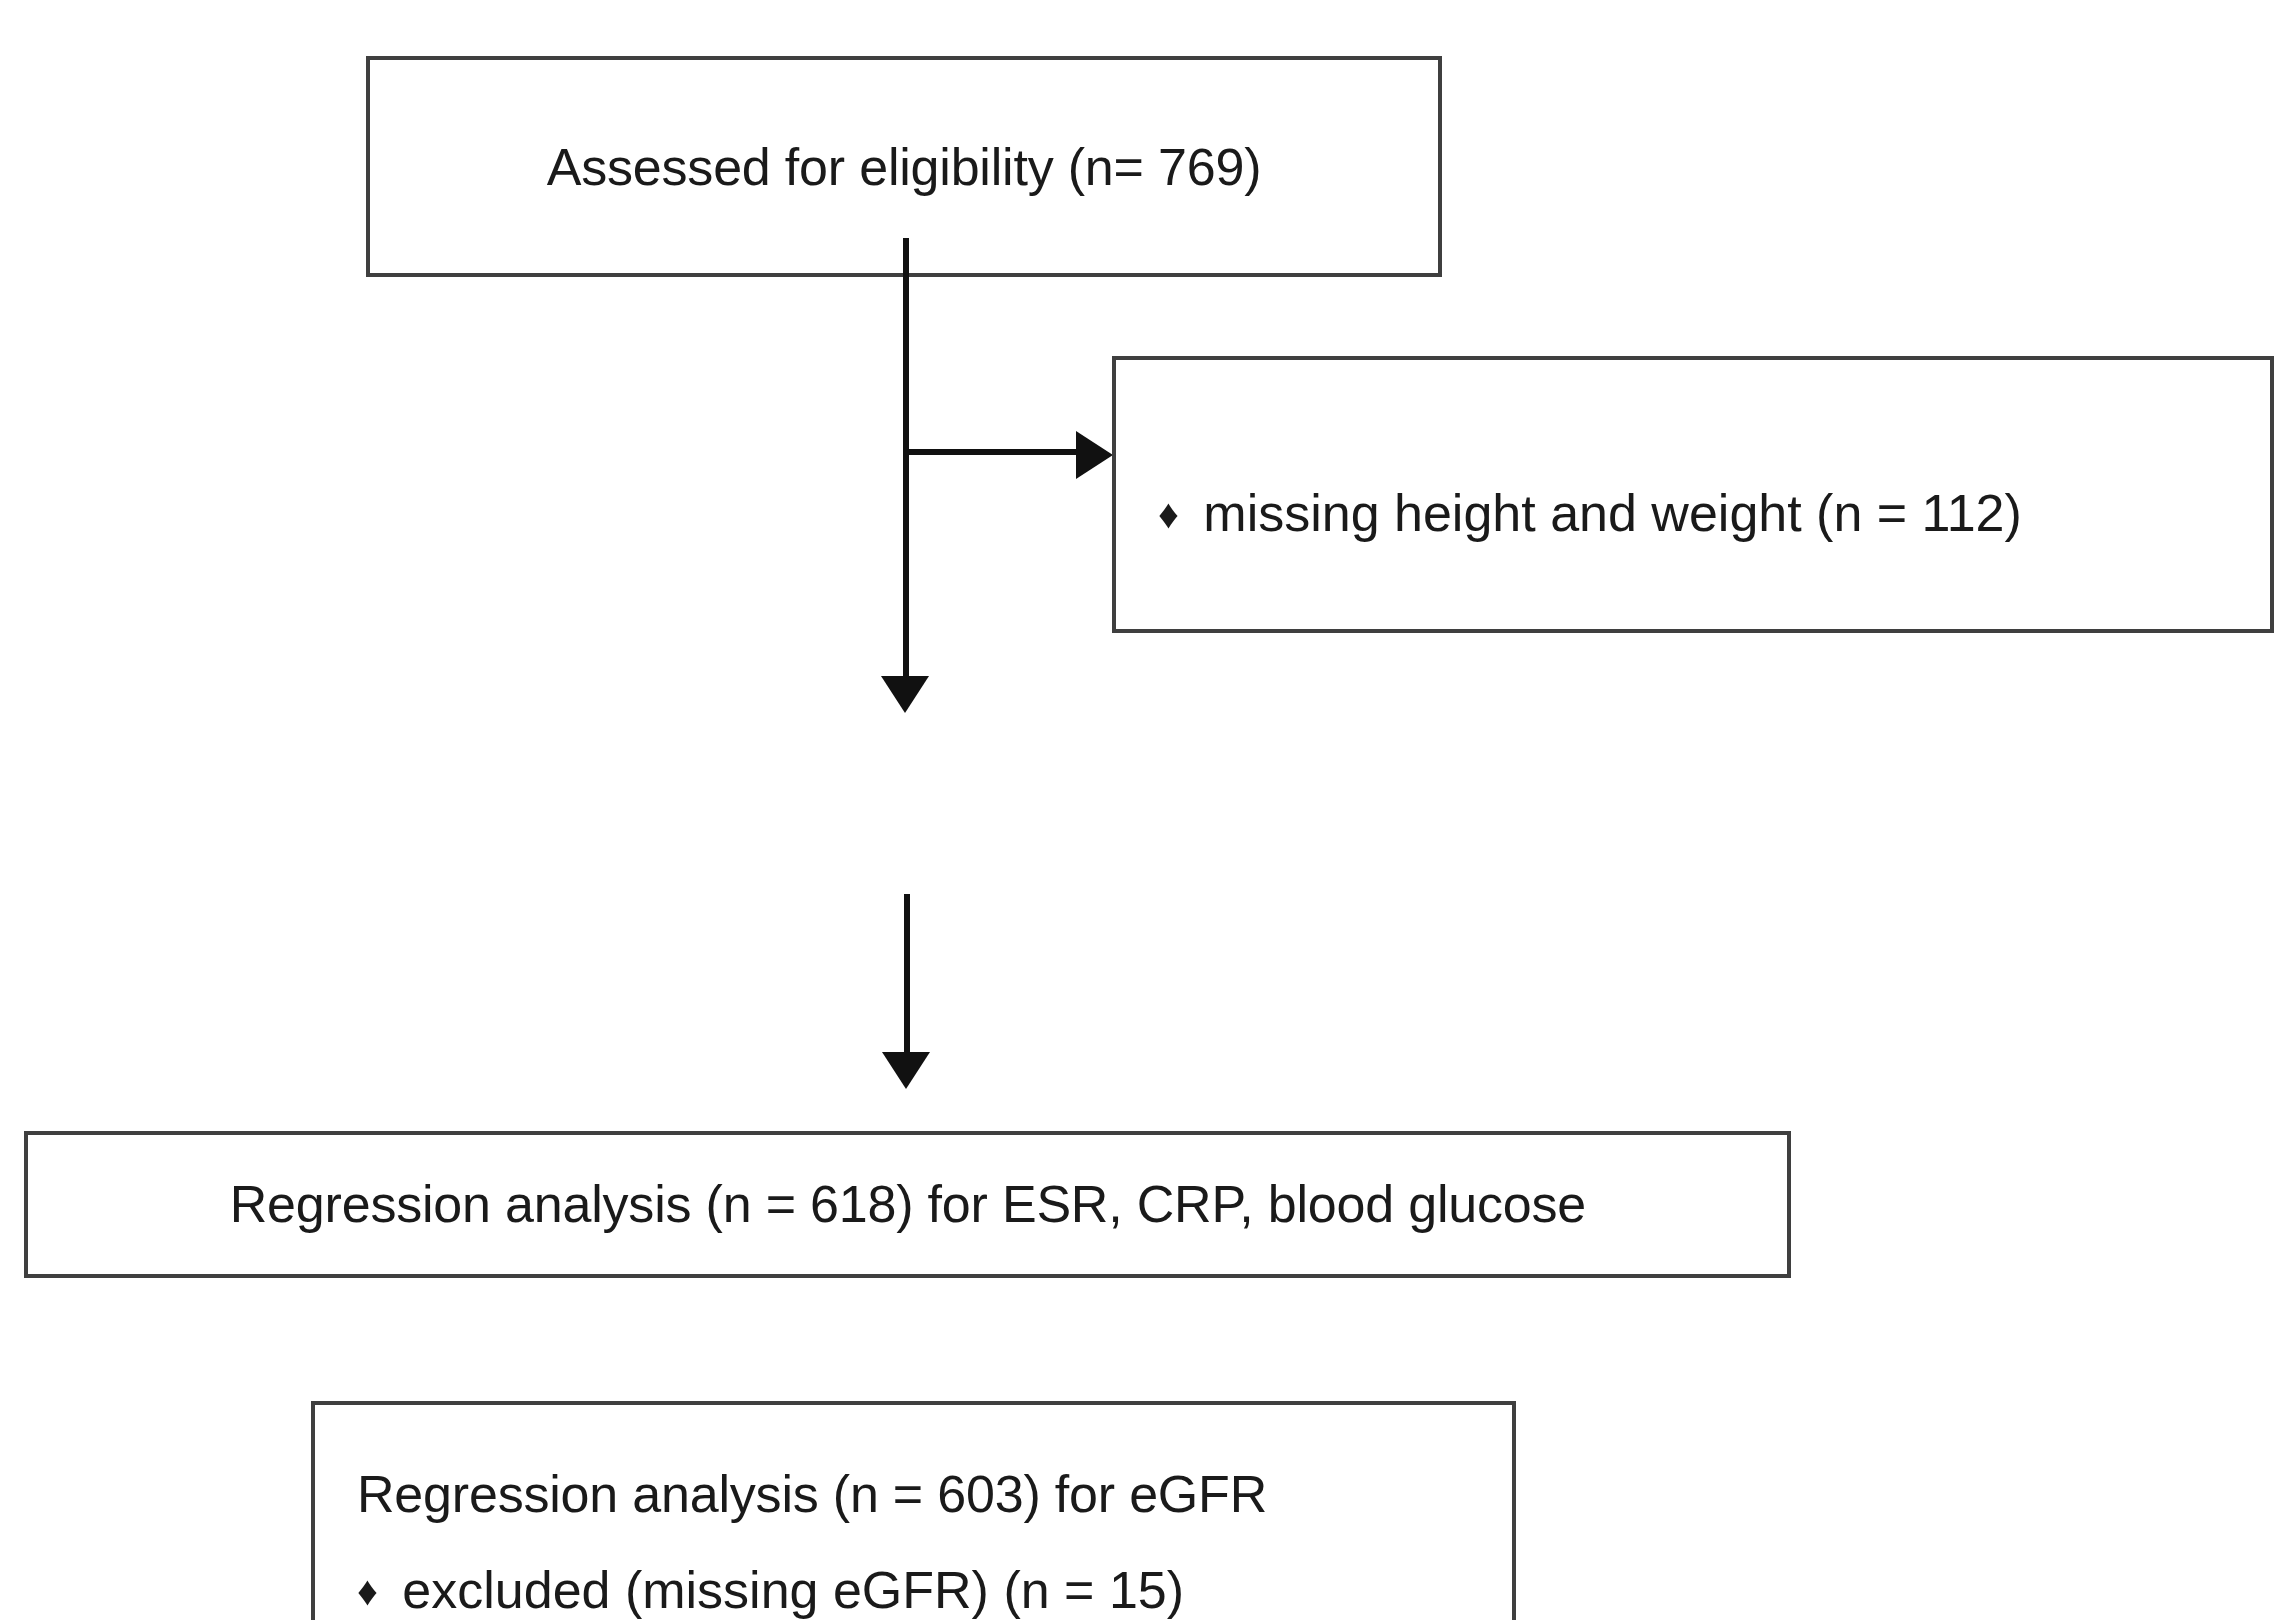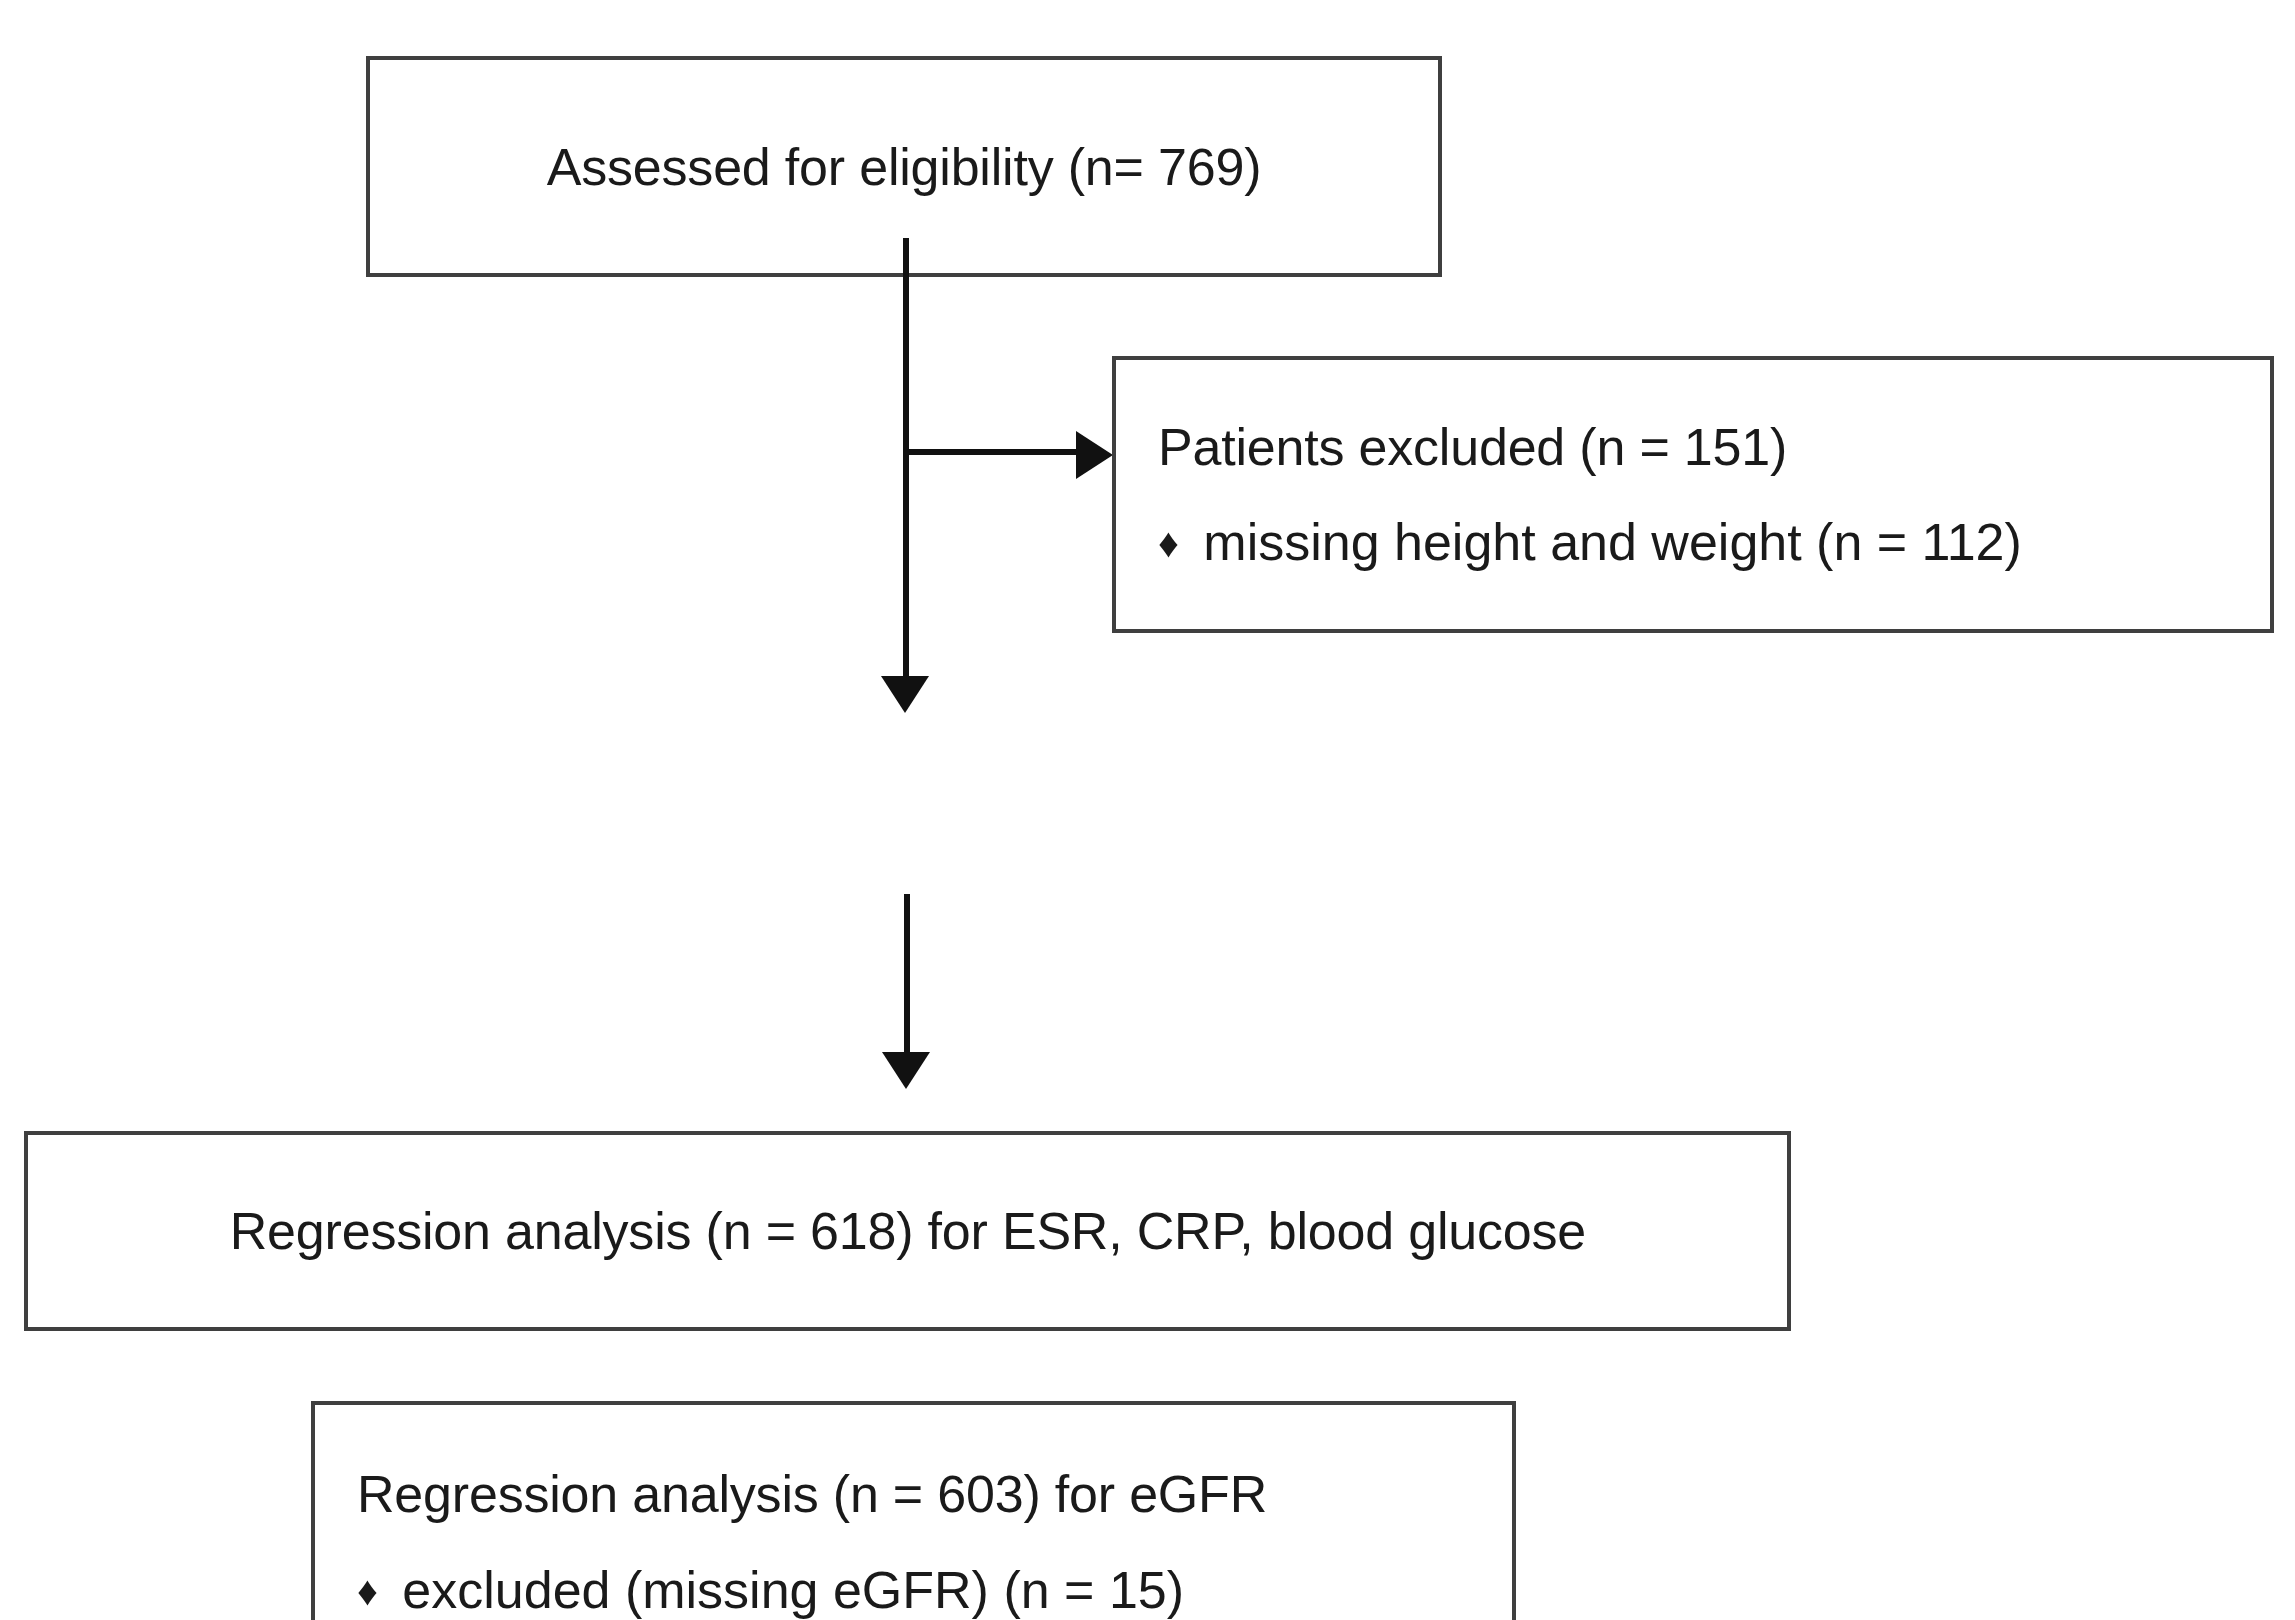--- a/index.html
+++ b/index.html
@@ -55,21 +55,21 @@
     margin-right: 24.4px;
     flex: 0 0 auto;
     transform: translateY(-3.3px);
   }
   .gap-line { height: 37px; }
 
   
   #node-assessed   { left: 366px;  top: 16.3px;   width: 1076px; height: 221px; }
   #node-excluded   { left: 1112px; top: 316px;  width: 1162px; height: 277px; }
   #node-analysed   { left: 195px;  top: 713px;  width: 1413px; height: 181px; }
-  #node-regression { left: 24.4px;   top: 1091px; width: 1767px; height: 200px; }
+  #node-regression { left: 24.4px;   top: 1091px; width: 1767px; height: 147px; }
   #node-egfr       { left: 311px;  top: 1361px; width: 1205px; height: 282px; }
 
   
   .conn-v {
     position: absolute;
     width: 5.7px;
     background: #111111;
   }
   .conn-h {
     position: absolute;
@@ -111,21 +111,20 @@
     <div class="node-text">Assessed for eligibility (n= 769)</div>
   </div>
 
   <div class="conn-v" id="trunk-1"></div>
   <div class="conn-v" id="trunk-2"></div>
   <div class="conn-h" id="branch-h"></div>
   <div class="arrow-right" id="arrow-to-excluded"></div>
   <div class="arrow-down" id="arrow-to-analysed"></div>
 
   <div class="node node-left" id="node-excluded">
-    <div class="node-text">Patients excluded (n = 151)</div>
     <div class="gap-line"></div>
     <div class="bullet-line">
       <span class="bullet-glyph">♦</span>
       <span>missing height and weight (n = 112)</span>
     </div>
   </div>
 
 
   <div class="conn-v" id="trunk-3"></div>
   <div class="arrow-down" id="arrow-to-regression"></div>

